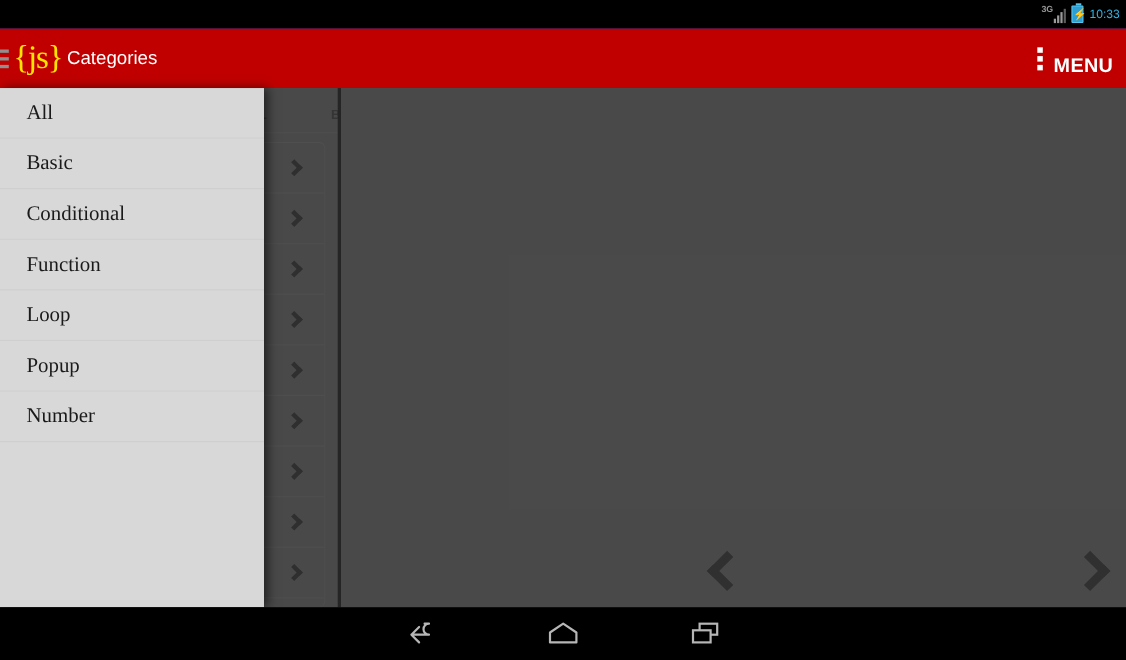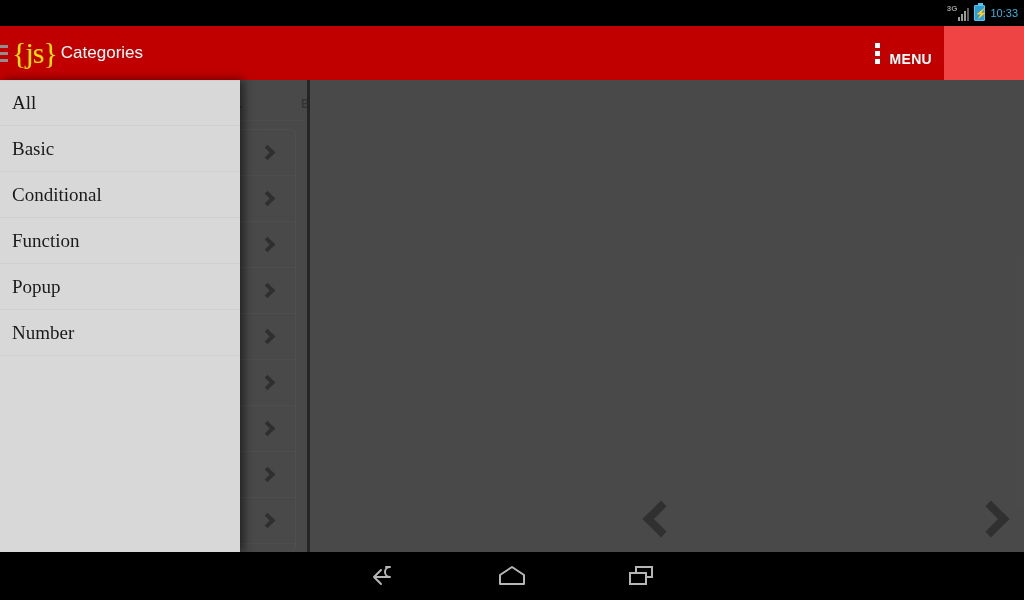--- a/index.html
+++ b/index.html
@@ -2,21 +2,21 @@
 <html><head>
 <meta charset="utf-8">
 <style>
   * { margin:0; padding:0; box-sizing:border-box; }
   html, body {
     width:1024px; height:600px;
     background:#000;
     font-family:"Liberation Sans", sans-serif;
     overflow:hidden;
   }
-  #screen { position:relative; width:1024px; height:600px; background:#ef4444; }
+  #screen { position:relative; width:1024px; height:600px; background:#1d4ed8; }
 
   
   .status-bar{
     position:absolute; left:0; top:0; width:1024px; height:26px;
     background:#000; display:flex; align-items:center;
     justify-content:flex-end; padding-right:6px; gap:5px;
   }
   .sig-wrap{ position:relative; display:flex; align-items:flex-end; height:16px; }
   .sig-3g{
     font-size:8px; color:#9a9a9a; line-height:8px;
@@ -38,21 +38,21 @@
     width:5px; height:2px; background:#57c6ee;
   }
   .battery .bolt{
     position:absolute; inset:0; color:#fff; font-size:10px;
     line-height:15px; text-align:center;
   }
   .clock{ color:#33b5e5; font-size:11px; letter-spacing:0px; }
 
   
   .app-bar{
-    position:absolute; left:0; top:26px; width:944px; height:54px;
+    position:absolute; left:0; top:26px; width:1024px; height:54px;
     background:#c00000; display:flex; align-items:center;
   }
   .hamburger{
     width:14px; margin-left:-6px; display:flex; flex-direction:column;
     gap:4px; flex:0 0 auto;
   }
   .hamburger i{ display:block; height:3px; background:#8f8f8f; width:100%; }
   .brand{
     color:#ffe400; font-size:30px; font-family:"Liberation Serif", serif;
     margin-left:4px; letter-spacing:-1px; white-space:nowrap;
@@ -60,21 +60,21 @@
   .brand .brace{ font-weight:300; }
   .app-title{
     color:#fff; font-size:17px; margin-left:4px; white-space:nowrap;
   }
   .app-bar-right{
     margin-left:auto; display:flex; align-items:center; gap:10px;
     padding-right:12px;
   }
   .overflow-dots{ display:flex; flex-direction:column; gap:3px; }
   .overflow-dots i{ width:5px; height:5px; background:#fff; display:block; }
-  .menu-label{ color:#fff; font-size:14px; font-weight:bold; letter-spacing:.3px;margin-top:12px; }
+  .menu-label{ color:#fff; font-size:18px; font-weight:bold; letter-spacing:.3px;margin-top:12px; }
 
   
   .content{
     position:absolute; left:0; top:80px; width:1024px; height:472px;
     background:#606060; overflow:hidden;
   }
   .list-pane{
     position:absolute; left:0; top:0; width:307px; height:472px;
     background:#606060;
   }
@@ -134,21 +134,21 @@
   }
 
   
   .drawer{
     position:absolute; left:0; top:80px; width:240px; height:472px;
     background:#d8d8d8;
     box-shadow:4px 0 9px rgba(0,0,0,0.55);
   }
   .drawer-item{
     height:46px; display:flex; align-items:center;
-    padding-left:12px; border-bottom:1px solid #cfcfcf;
+    padding-left:24px; border-bottom:1px solid #cfcfcf;
     color:#1a1a1a; font-family:"Liberation Serif", serif; font-size:19px;
   }
   .drawer-item:first-child{ border-top:1px solid #cfcfcf; }
   .drawer-filler{ flex:1; }
 
   
   .nav-bar{
     position:absolute; left:0; bottom:0; width:1024px; height:48px;
     background:#000; display:flex; align-items:center;
   }
@@ -270,20 +270,23 @@
     <div class="drawer-item">
         <span>Basic</span>
       </div>
     <div class="drawer-item">
         <span>Conditional</span>
       </div>
     <div class="drawer-item">
         <span>Function</span>
       </div>
     <div class="drawer-item">
+        <span>Loop</span>
+      </div>
+    <div class="drawer-item">
         <span>Popup</span>
       </div>
     <div class="drawer-item">
         <span>Number</span>
       </div>
     <div class="drawer-filler"></div>
   </div>
 
   <div class="nav-bar">
     <div class="nav-btn nav-back">

